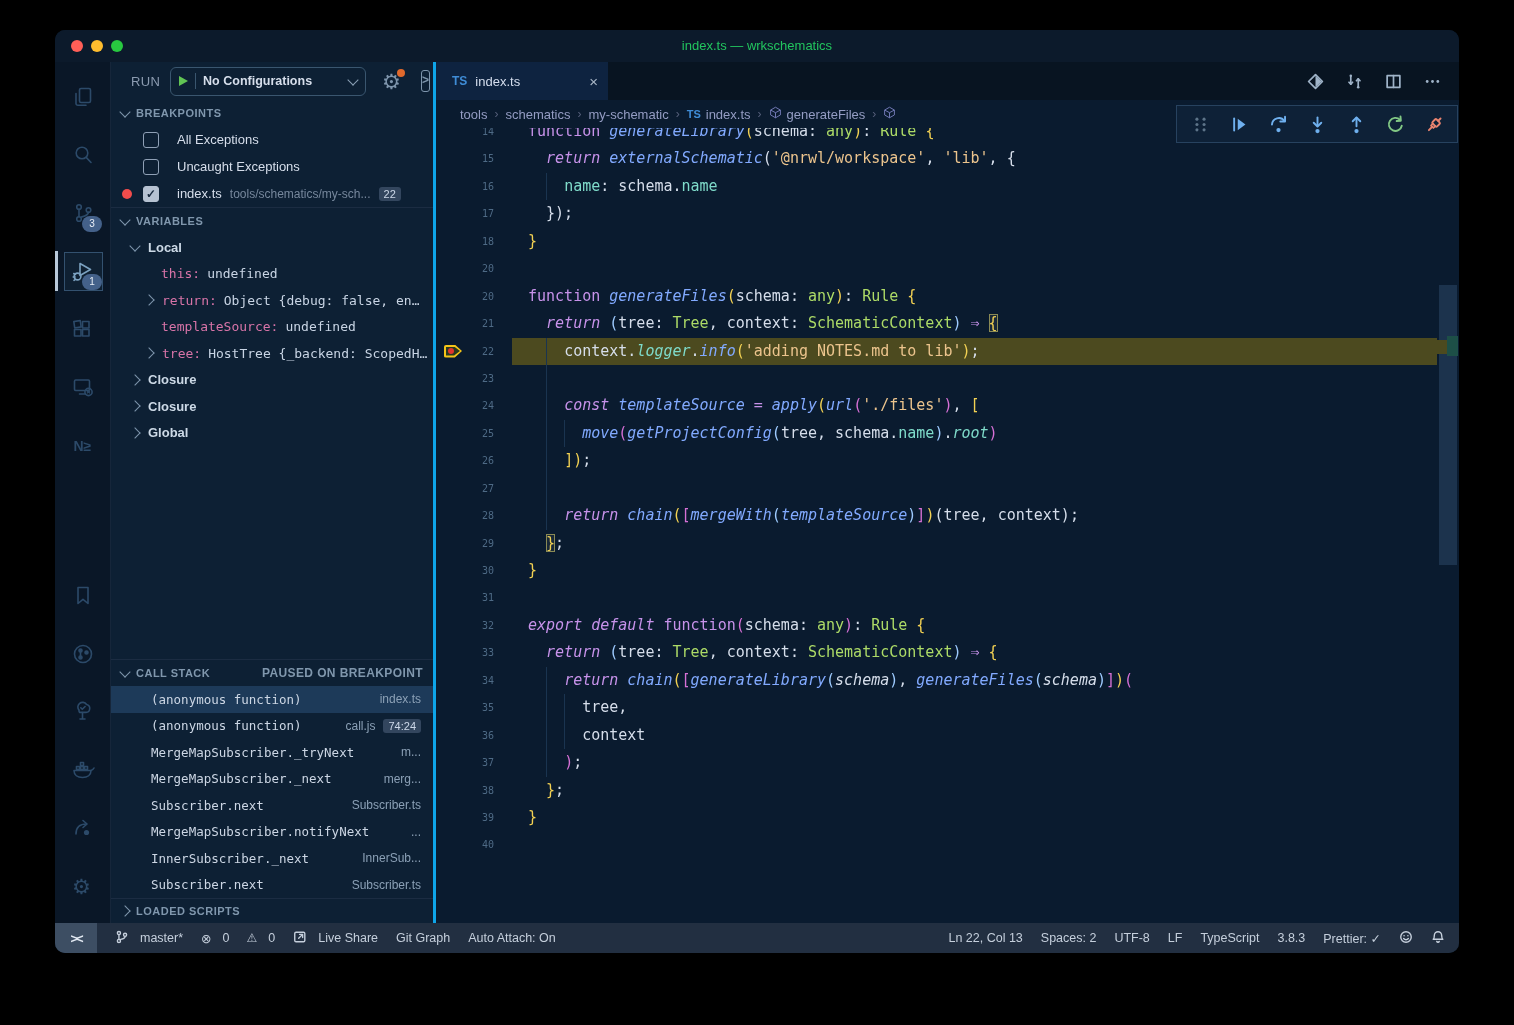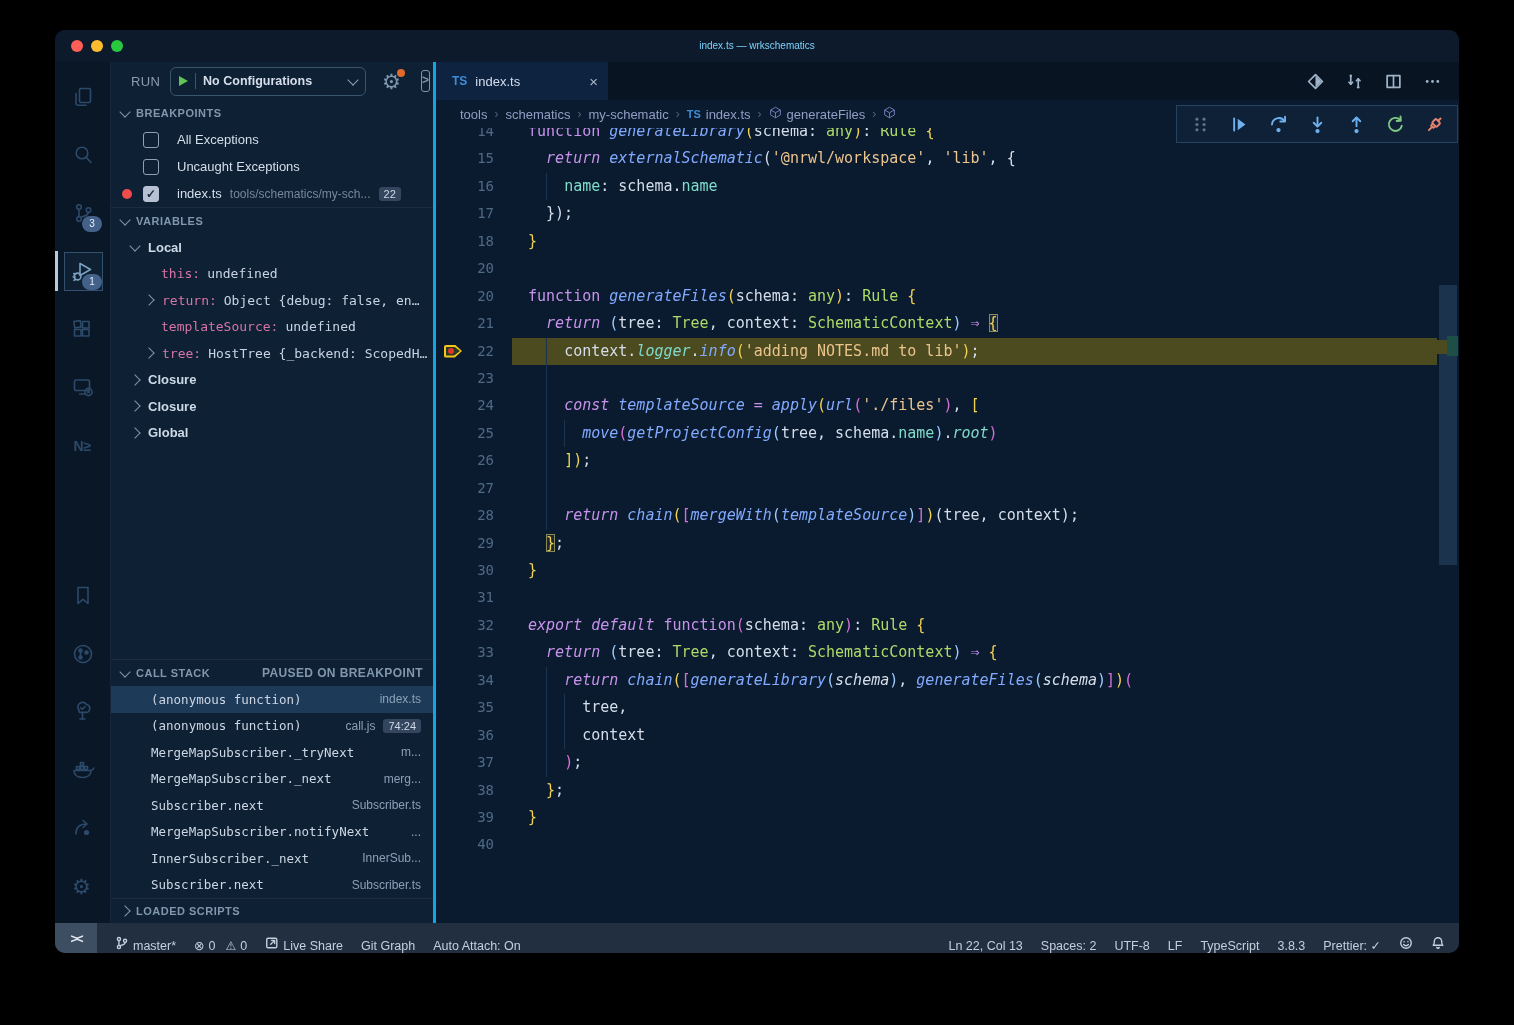--- a/index.html
+++ b/index.html
@@ -3,21 +3,21 @@
 <meta charset="utf-8">
 <style>
   html,body{margin:0;padding:0;background:#000;}
   .stage{position:relative;width:1514px;height:1025px;background:#000;font-family:"Liberation Sans",sans-serif;overflow:hidden;}
   .window{position:absolute;left:55px;top:30px;width:1404px;height:923px;border-radius:10px;overflow:hidden;background:#0a1b2f;display:flex;flex-direction:column;}
   
   .titlebar{position:relative;height:32px;background:#0c1a2b;flex:none;}
   .lights{position:absolute;left:16px;top:10px;display:flex;gap:8px;}
   .light{width:12px;height:12px;border-radius:50%;}
   .l-red{background:#ff5f57}.l-yellow{background:#febc2e}.l-green{background:#28c840}
-  .wtitle{position:absolute;left:0;right:0;top:0;height:32px;line-height:32px;text-align:center;color:#7dd3fc;font-size:10px;}
+  .wtitle{position:absolute;left:0;right:0;top:0;height:32px;line-height:32px;text-align:center;color:#22c55e;font-size:13px;}
   
   .main{flex:1;display:flex;min-height:0;}
   .activitybar{width:55px;flex:none;background:#0a1727;display:flex;flex-direction:column;align-items:center;position:relative;}
   .ab-group{display:flex;flex-direction:column;align-items:center;width:100%;}
   .ab-top{padding-top:6px;}
   .ab-bottom{margin-top:auto;padding-bottom:8px;}
   .ab-item{position:relative;width:55px;height:58px;display:flex;align-items:center;justify-content:center;color:#2c4a69;cursor:pointer;}
   .ab-item svg{width:26px;height:26px;}
   .ab-item.active{color:#84aac9;}
   .ab-item.active .ab-box{position:absolute;left:9px;top:10px;width:37px;height:37px;border:1px solid #33516f;background:rgba(60,95,130,.12);}
@@ -77,21 +77,21 @@
   .ed-actions .ea{cursor:pointer;display:flex;align-items:center;}
   .ed-actions svg{width:17px;height:17px;}
   .breadcrumbs{height:28px;flex:none;display:flex;align-items:center;padding-left:24px;gap:7px;font-size:13px;color:#959dc4;background:#0a1b2f;position:relative;z-index:3;}
   .bc-sep{color:#565f7a;font-size:12px;}
   .bc-item{display:flex;align-items:center;gap:5px;cursor:pointer;}
   .bc-cube{color:#7d83c3;}
   .bc-ts{color:#3f8cd6;font-size:11px;font-weight:bold;}
   .viewport{flex:1;position:relative;overflow:hidden;}
   .code{position:absolute;left:0;right:22px;top:-10px;cursor:text;}
   .cl{display:flex;height:27.45px;line-height:27.45px;font-family:"DejaVu Sans Mono",monospace;font-size:15px;white-space:pre;}
-  .gut{width:76px;flex:none;position:relative;color:#4e6a85;text-align:right;padding-right:18px;box-sizing:border-box;font-size:14px;cursor:pointer;}
+  .gut{width:76px;flex:none;position:relative;color:#4e6a85;text-align:right;padding-right:18px;box-sizing:border-box;font-size:10px;cursor:pointer;}
   .lncode{flex:1;position:relative;padding-left:16px;}
   .cl.cur .lncode{background:#4c4a1f;}
   .ig{position:absolute;top:0;bottom:0;width:1px;background:#1a3450;}
   .tk-k{color:#c792ea}.tk-ki{color:#c792ea;font-style:italic}
   .tk-f{color:#82aaff;font-style:italic}
   .tk-t{color:#addb67}
   .tk-s{color:#ecc48d}
   .tk-p{color:#7fdbca}.tk-pi{color:#7fdbca;font-style:italic}
   .tk-w{color:#d6deeb}.tk-wi{color:#d6deeb;font-style:italic}
   .tk-b1{color:#f2d153}.tk-b2{color:#d670d6}.tk-b3{color:#9ecbff}
@@ -105,21 +105,21 @@
   .smark-olive{position:absolute;left:0;top:212px;width:10px;height:14px;background:#4c4a1f;}
   .smark-teal{position:absolute;left:10px;top:208px;width:11px;height:20px;background:#1d4f47;}
   .debug-toolbar{position:absolute;top:43px;right:1px;height:36px;background:#0e2137;border:1px solid #27425f;display:flex;align-items:center;padding:0 8px;gap:9px;z-index:5;}
   .dt-btn{width:30px;height:28px;display:flex;align-items:center;justify-content:center;cursor:pointer;}
   .dt-btn svg{width:19px;height:19px;}
   .c-blue{color:#6fb0ee}.c-green{color:#81c784}.c-red{color:#e8836f}.c-grip{color:#5d7489;cursor:grab;}
   
   .statusbar{height:30px;flex:none;background:#222f41;display:flex;align-items:center;color:#c5cfdc;font-size:12.5px;}
   .sb-left{display:flex;align-items:center;height:100%;gap:18px;}
   .sb-right{margin-left:auto;display:flex;align-items:center;gap:18px;padding-right:14px;height:100%;}
-  .sb-item{display:flex;align-items:flex-end;gap:4px;cursor:pointer;height:100%;}
+  .sb-item{display:flex;align-items:center;gap:11px;cursor:pointer;height:100%;}
   .remote-box{width:42px;height:100%;background:#3d4e63;display:flex;align-items:center;justify-content:center;color:#e3eaf3;font-weight:bold;font-size:13px;letter-spacing:-2px;cursor:pointer;}
   .sb-item svg{width:14px;height:14px;}
   .warn-glyph{font-size:12px;}
 </style>
 </head>
 <body>
 
 <div class="stage">
   <div class="window">
 

